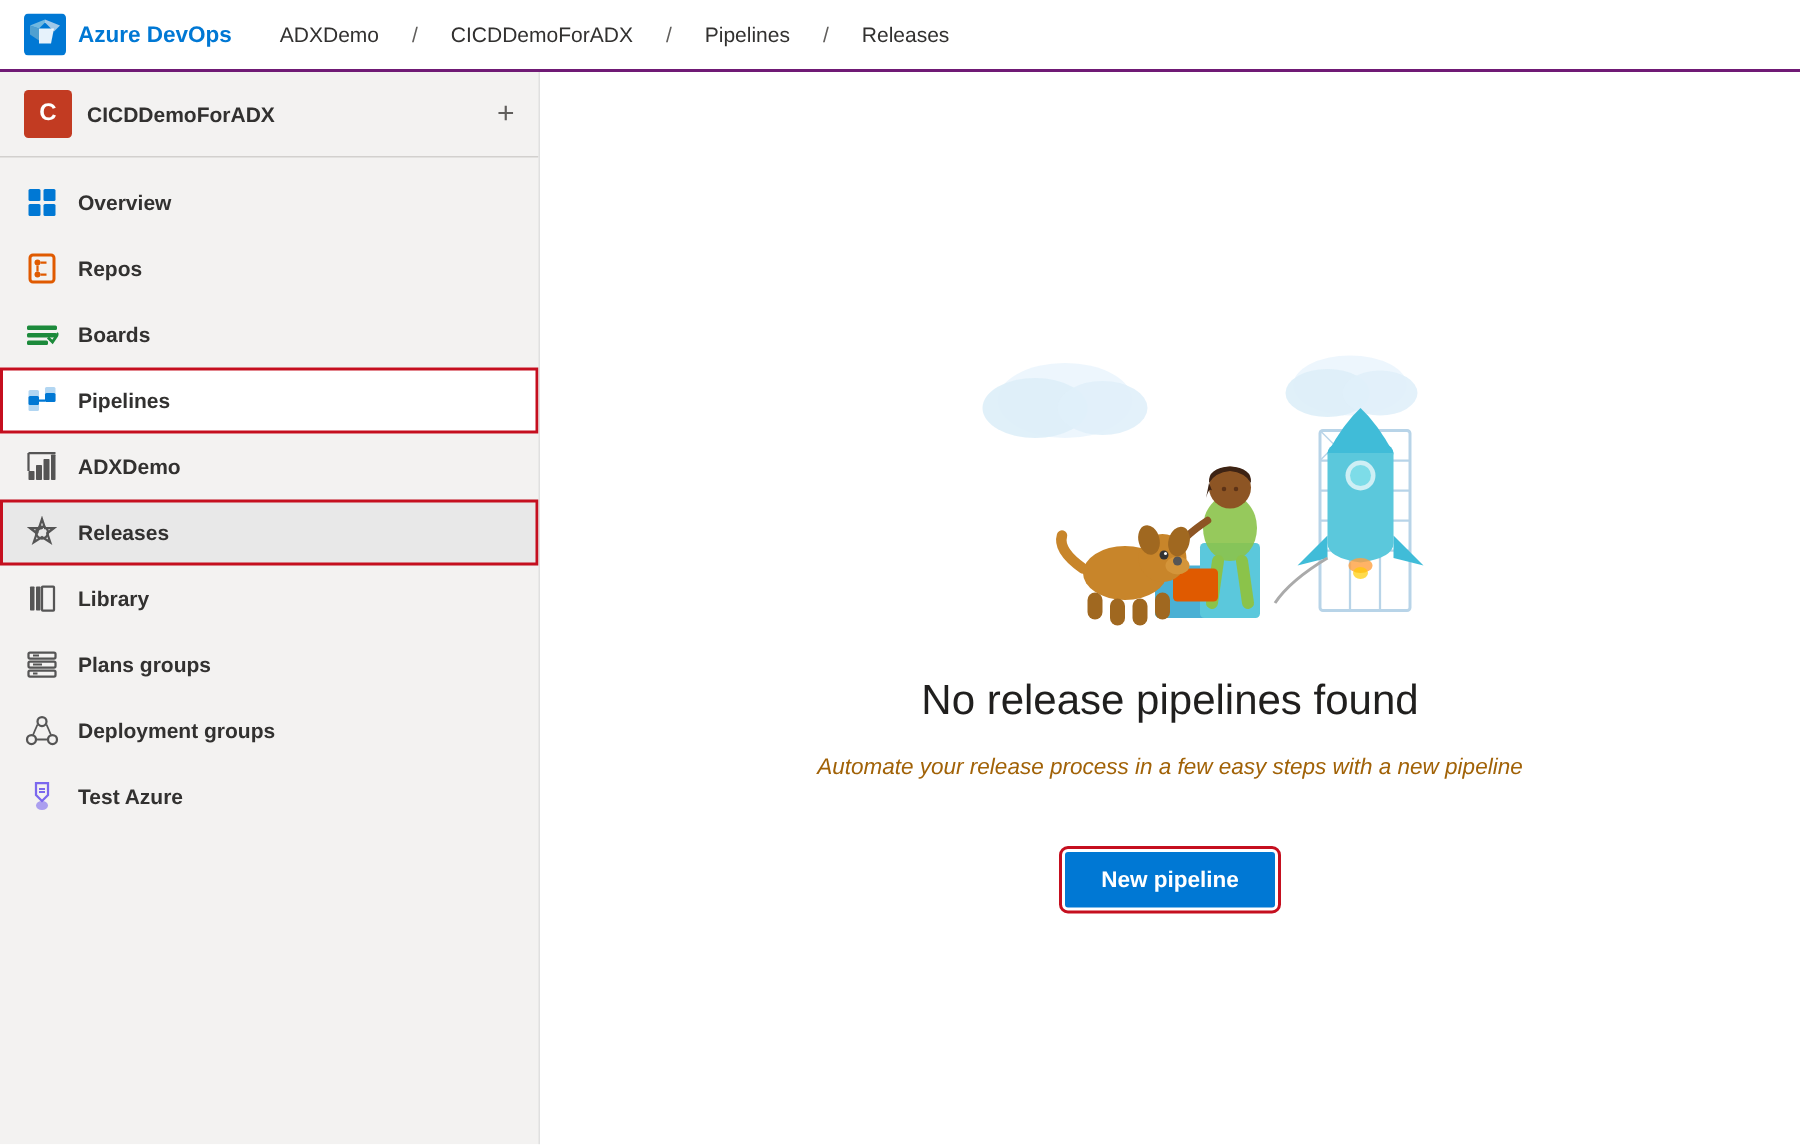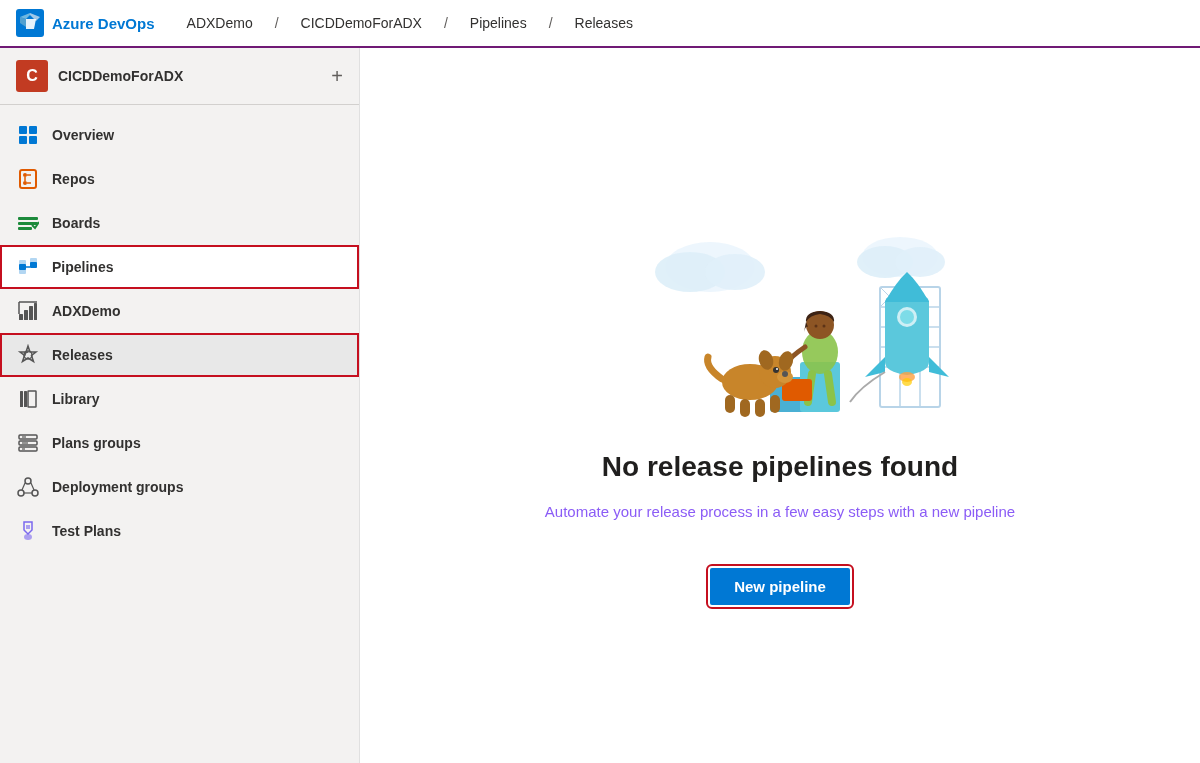--- a/index.html
+++ b/index.html
@@ -151,29 +151,30 @@
     }
 
     .empty-illustration {
       width: 380px;
       height: 220px;
       margin-bottom: 24px;
     }
 
     .empty-title {
       font-size: 28px;
-      font-weight: 700;
+      font-weight: 400;
       color: #201f1e;
       margin-bottom: 20px;
     }
 
     .empty-subtitle {
       font-size: 15px;
-      color: #8b5cf6;
+      color: #a16207;
       margin-bottom: 24px;
+      font-style: italic;
     }
 
     .new-pipeline-btn {
       background: #0078d4;
       color: white;
       border: none;
       padding: 10px 24px;
       font-size: 15px;
       font-weight: 600;
       border-radius: 2px;
@@ -343,21 +344,21 @@
 
       <div class="nav-item">
         <div class="nav-icon">
           <svg width="22" height="22" viewBox="0 0 22 22" fill="none">
             <path d="M7 2 L7 10 L11 14 L15 10 L15 2 Z" fill="none" stroke="#7b68ee" stroke-width="1.5"></path>
             <ellipse cx="11" cy="17" rx="4" ry="3" fill="#7b68ee" opacity="0.6"></ellipse>
             <line x1="9" y1="6" x2="13" y2="6" stroke="#7b68ee" stroke-width="1.2"></line>
             <line x1="9" y1="8" x2="13" y2="8" stroke="#7b68ee" stroke-width="1.2"></line>
           </svg>
         </div>
-        <span>Test Plans</span>
+        <span>Test Azure</span>
       </div>
 
     </div>
   </div>
 
   <div class="content">
     <div class="empty-state">
 
       <svg class="empty-illustration" viewBox="0 0 380 220" xmlns="http://www.w3.org/2000/svg">
 

